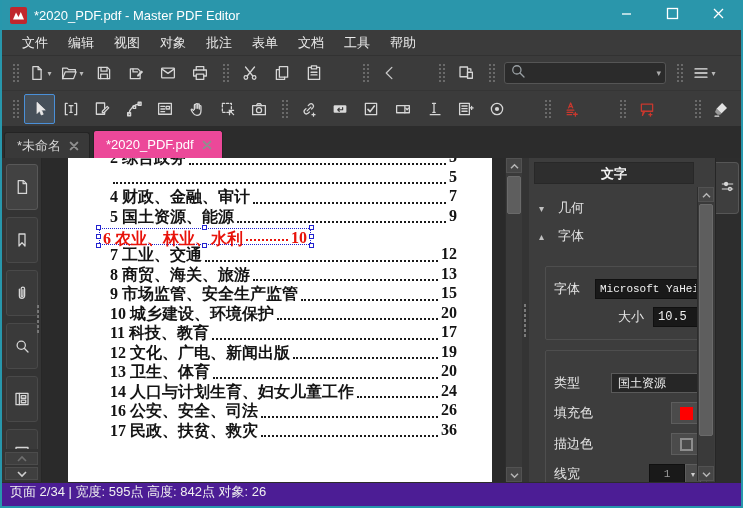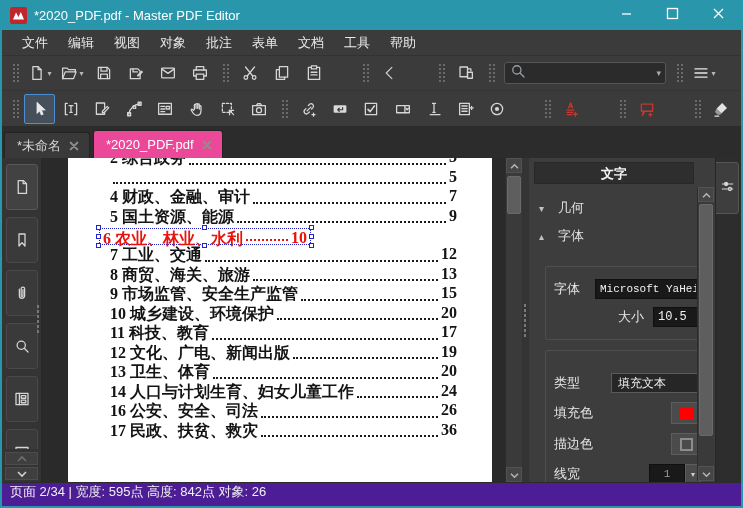--- a/index.html
+++ b/index.html
@@ -681,21 +681,21 @@
           </div>
           <div class="prow right">
             <label>大小</label>
             <input class="dk w46" value="10.5" style="">
           </div>
         </div>
         <div class="group g2">
           <div class="prow">
             <label>类型</label>
             <div class="sel">
-              <span>填充文本</span>
+              <span>国土资源</span>
             </div>
           </div>
           <div class="prow">
             <label>填充色</label>
             <button class="swatch">
               <span class="sw-in" id="fillsw" style="background: rgb(255, 0, 0);"></span>
             </button>
           </div>
           <div class="prow">
             <label>描边色</label>

